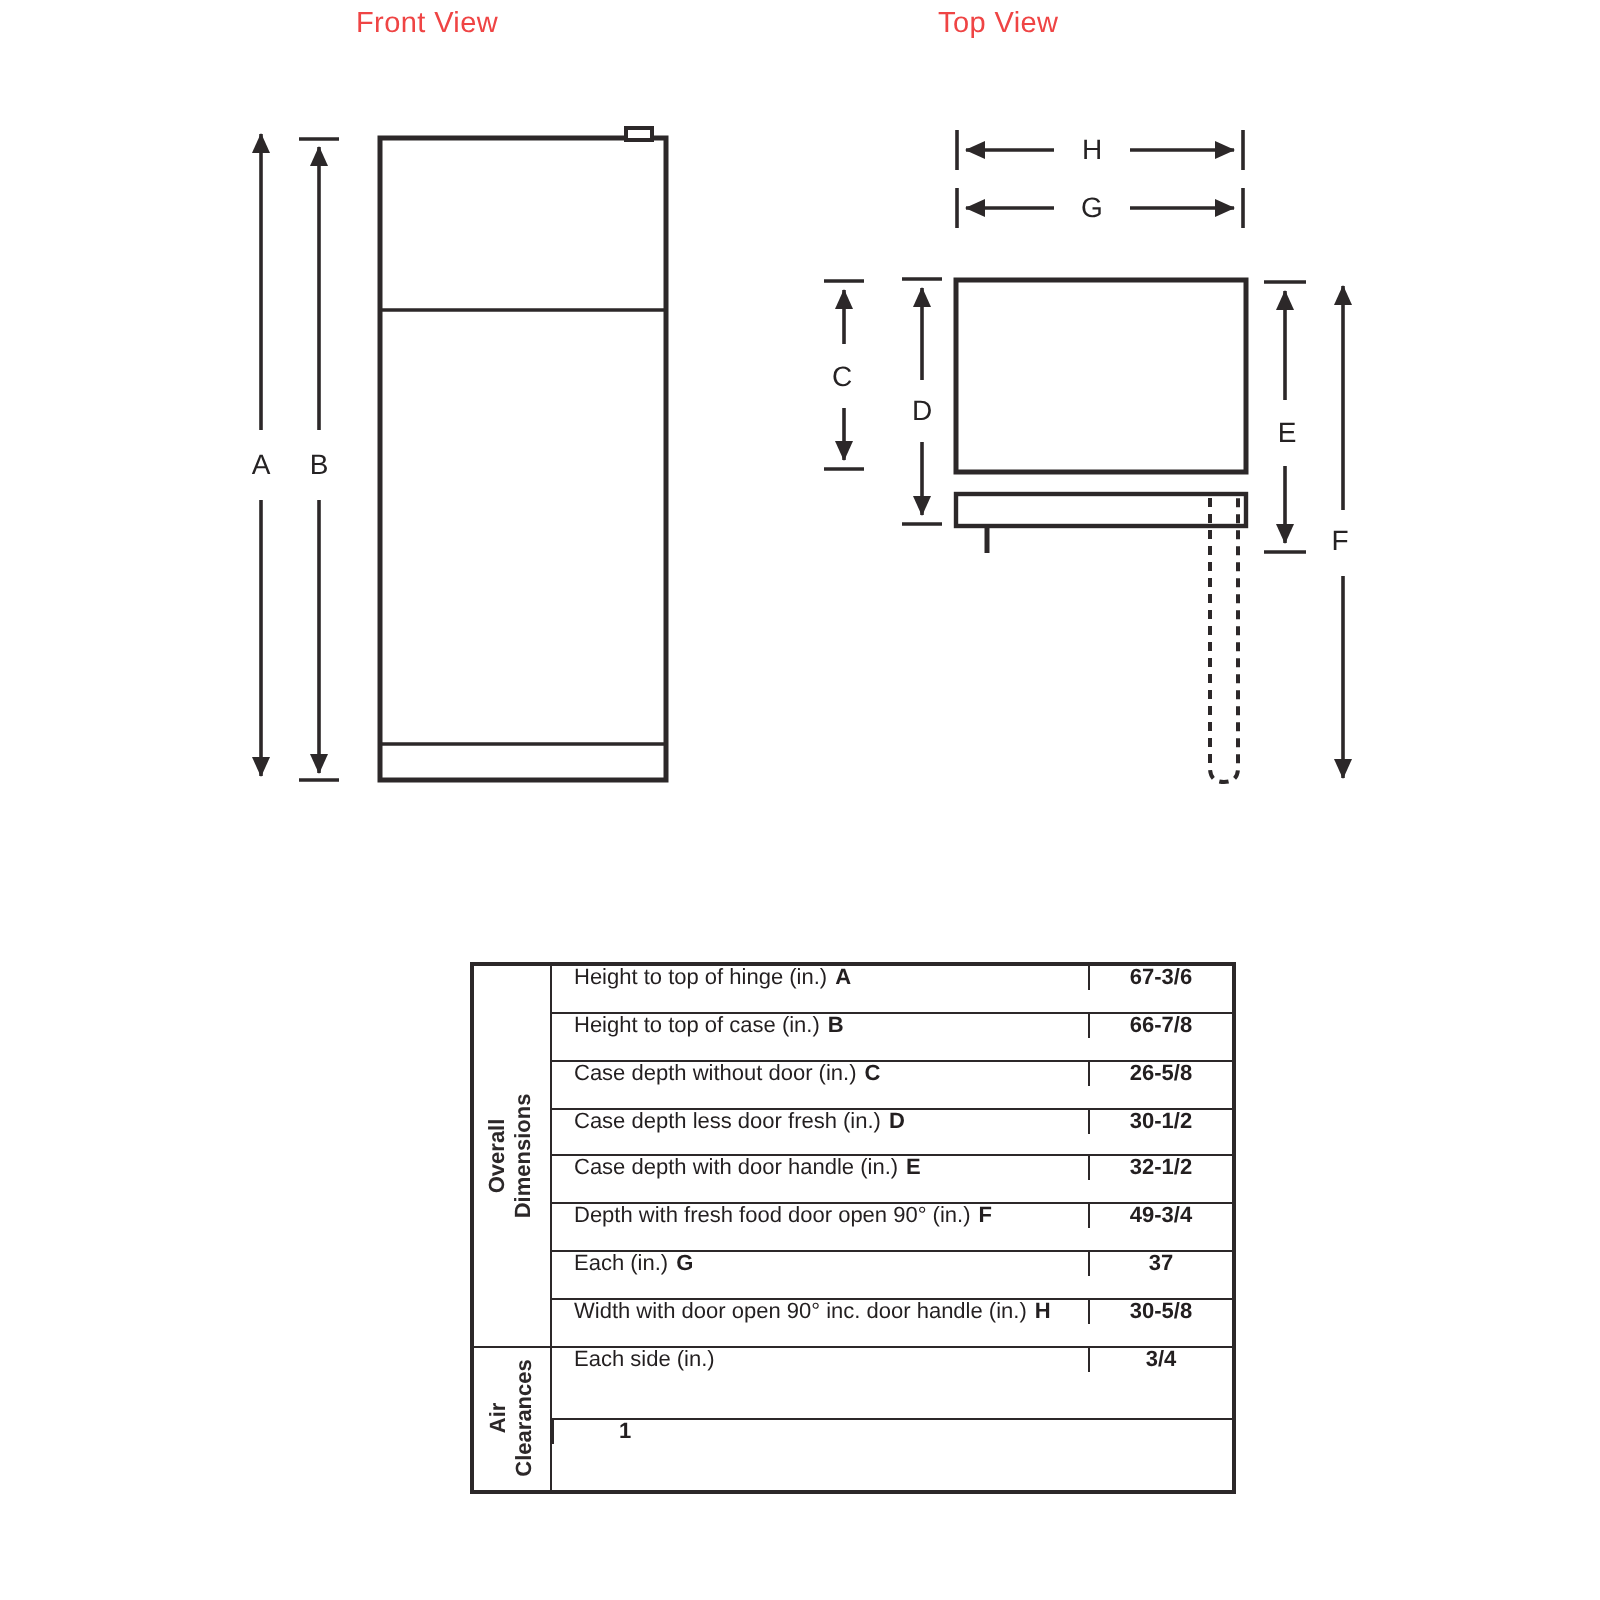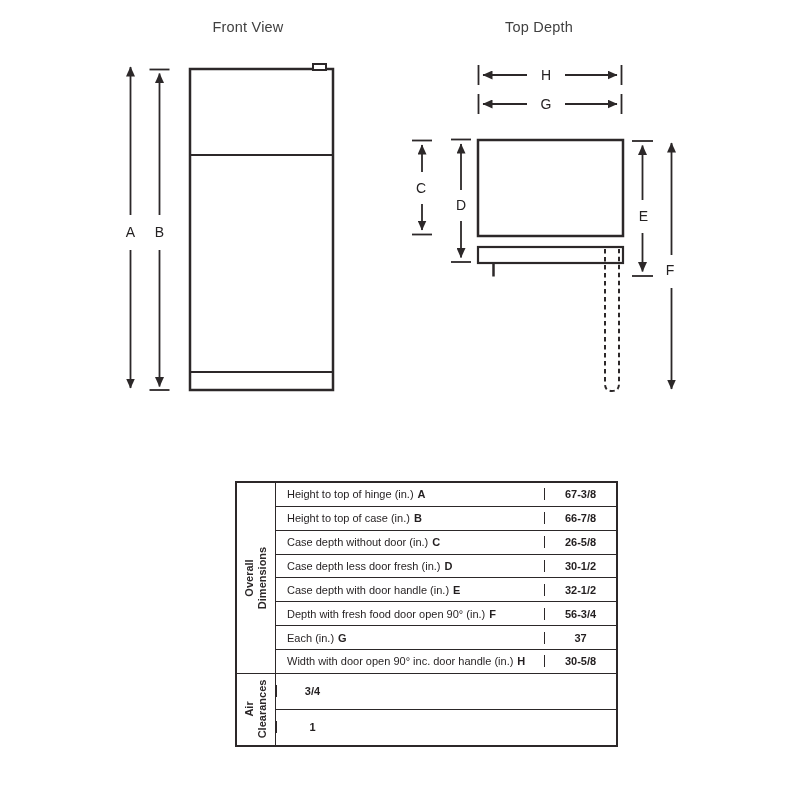--- a/index.html
+++ b/index.html
@@ -2,22 +2,22 @@
 <html><head>
 <meta charset="utf-8">
 <style>
   html,body { margin:0; padding:0; }
   body {
     width:800px; height:800px; background:#ffffff; position:relative;
     font-family:"Liberation Sans", sans-serif; color:#231f20;
     overflow:hidden;
   }
   .view-title {
-    position:absolute; top:19px; width:140px; text-align:center;
-    font-size:14.5px; font-weight:400; color:#404040; letter-spacing:.2px;
+    position:absolute; top:4px; width:140px; 
+    font-size:14.5px; font-weight:400; color:#ef4444; letter-spacing:.2px;
   }
   #front-title { left:178px; }
   #top-title   { left:469px; }
 
   svg.diagram { position:absolute; left:0; top:0; }
   .dim-label { font-size:14px; fill:#252223; }
 
   .spec-table {
     position:absolute; left:235px; top:481px; width:383px; height:266px;
     border:2px solid #2c2829; box-sizing:border-box;
@@ -28,38 +28,38 @@
   .sec-air { flex:3; border-top:1.5px solid #2c2829; }
   .group-cell {
     width:38px; flex:0 0 38px; border-right:1.2px solid #2c2829;
     display:flex; align-items:center; justify-content:center;
   }
   .group-label {
     transform:rotate(-90deg); font-weight:bold; font-size:11px;
     line-height:1.18; text-align:center; white-space:nowrap; color:#2c2829;
   }
   .rows { flex:1; display:flex; flex-direction:column; min-width:0; }
-  .row { flex:1; display:flex; align-items:center; border-bottom:1.1px solid #2c2829; }
+  .row { flex:1; display:flex; align-items:flex-start; border-bottom:1.1px solid #2c2829; }
   .row:last-child { border-bottom:none; }
   .desc {
     flex:1; display:flex; align-items:center; padding-left:11px;
     font-size:11px; white-space:nowrap; overflow:hidden;
   }
   .key { font-weight:bold; margin-left:4px; }
   .val {
     flex:0 0 71px; width:71px; border-left:1.1px solid #2c2829;
     display:flex; align-items:center; justify-content:center;
     font-weight:bold; font-size:11px;
   }
 </style>
 </head>
 <body>
 
 <div class="view-title" id="front-title">Front View</div>
-<div class="view-title" id="top-title">Top Depth</div>
+<div class="view-title" id="top-title">Top View</div>
 
 <svg class="diagram" width="800" height="440" viewBox="0 0 800 440">
   <defs>
     <marker id="arr" markerUnits="userSpaceOnUse" markerWidth="11" markerHeight="9" refX="9.5" refY="4.5" orient="auto">
       <path d="M0,0 L10,4.5 L0,9 Z" fill="#2c2829"></path>
     </marker>
   </defs>
 
   <g stroke="#2c2829" fill="none" stroke-width="1.8">
 
@@ -136,21 +136,21 @@
         <div>Overall</div>
         <div>Dimensions</div>
       </div>
     </div>
     <div class="rows">
       <div class="row">
         <div class="desc">
             <span>Height to top of hinge (in.)</span>
             <span class="key">A</span>
           </div>
-        <div class="val">67-3/8</div>
+        <div class="val">67-3/6</div>
       </div>
       <div class="row">
         <div class="desc">
             <span>Height to top of case (in.)</span>
             <span class="key">B</span>
           </div>
         <div class="val">66-7/8</div>
       </div>
       <div class="row">
         <div class="desc">
@@ -171,21 +171,21 @@
             <span>Case depth with door handle (in.)</span>
             <span class="key">E</span>
           </div>
         <div class="val">32-1/2</div>
       </div>
       <div class="row">
         <div class="desc">
             <span>Depth with fresh food door open 90° (in.)</span>
             <span class="key">F</span>
           </div>
-        <div class="val">56-3/4</div>
+        <div class="val">49-3/4</div>
       </div>
       <div class="row">
         <div class="desc">
             <span>Each (in.)</span>
             <span class="key">G</span>
           </div>
         <div class="val">37</div>
       </div>
       <div class="row">
         <div class="desc">
@@ -199,20 +199,23 @@
 
   <div class="section sec-air">
     <div class="group-cell">
       <div class="group-label">
         <div>Air</div>
         <div>Clearances</div>
       </div>
     </div>
     <div class="rows">
       <div class="row">
+        <div class="desc">
+            <span>Each side (in.)</span>
+          </div>
         <div class="val">3/4</div>
       </div>
       <div class="row">
         <div class="val">1</div>
       </div>
     </div>
   </div>
 
 </div>
 

